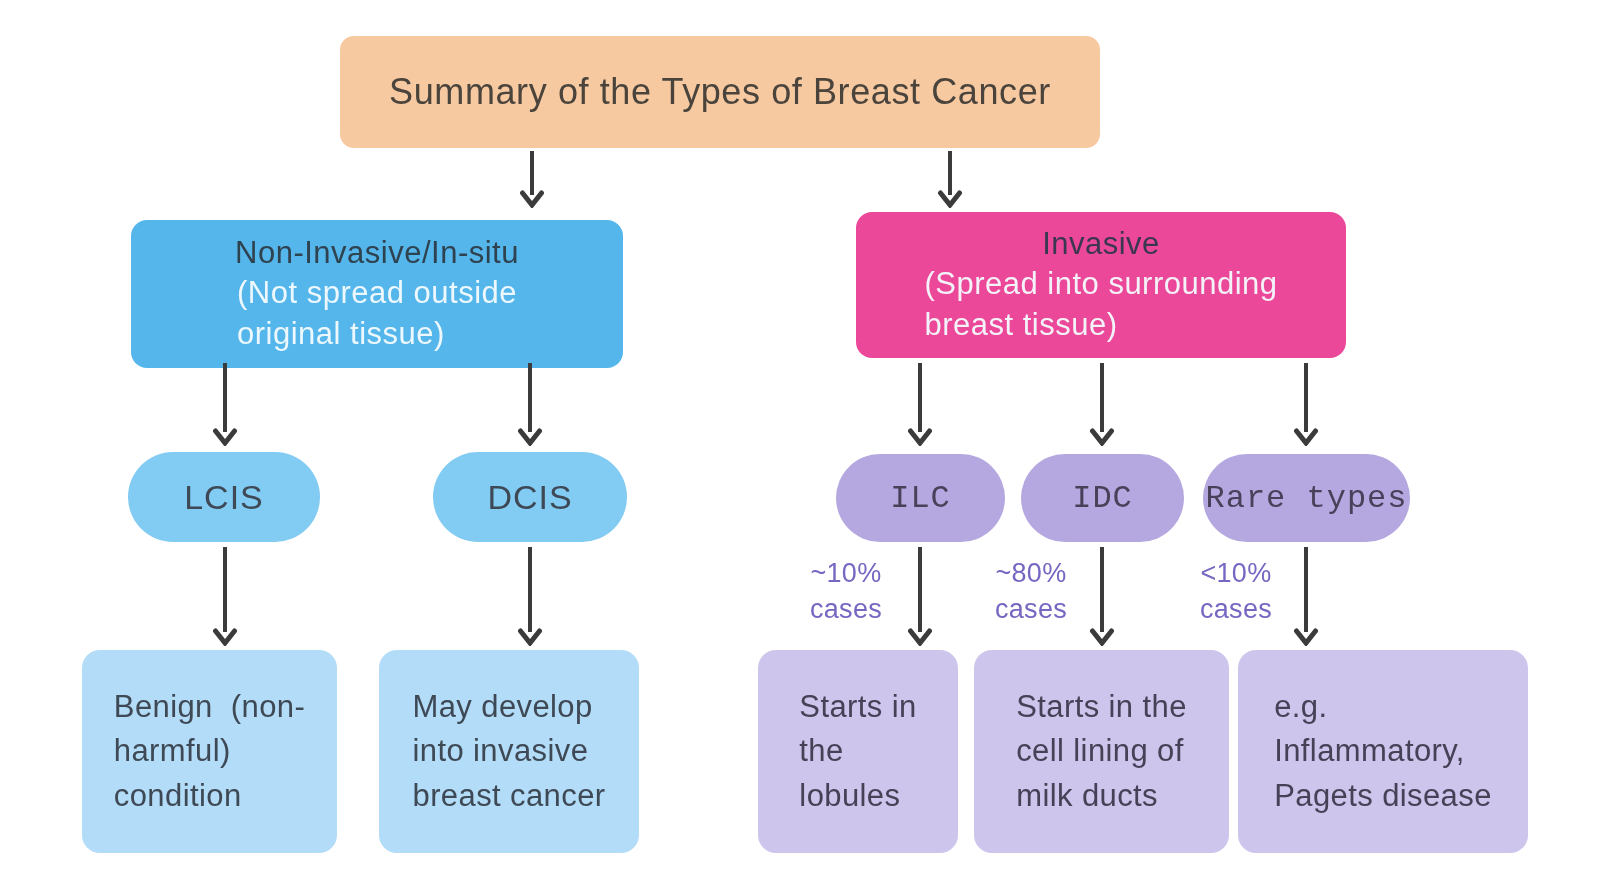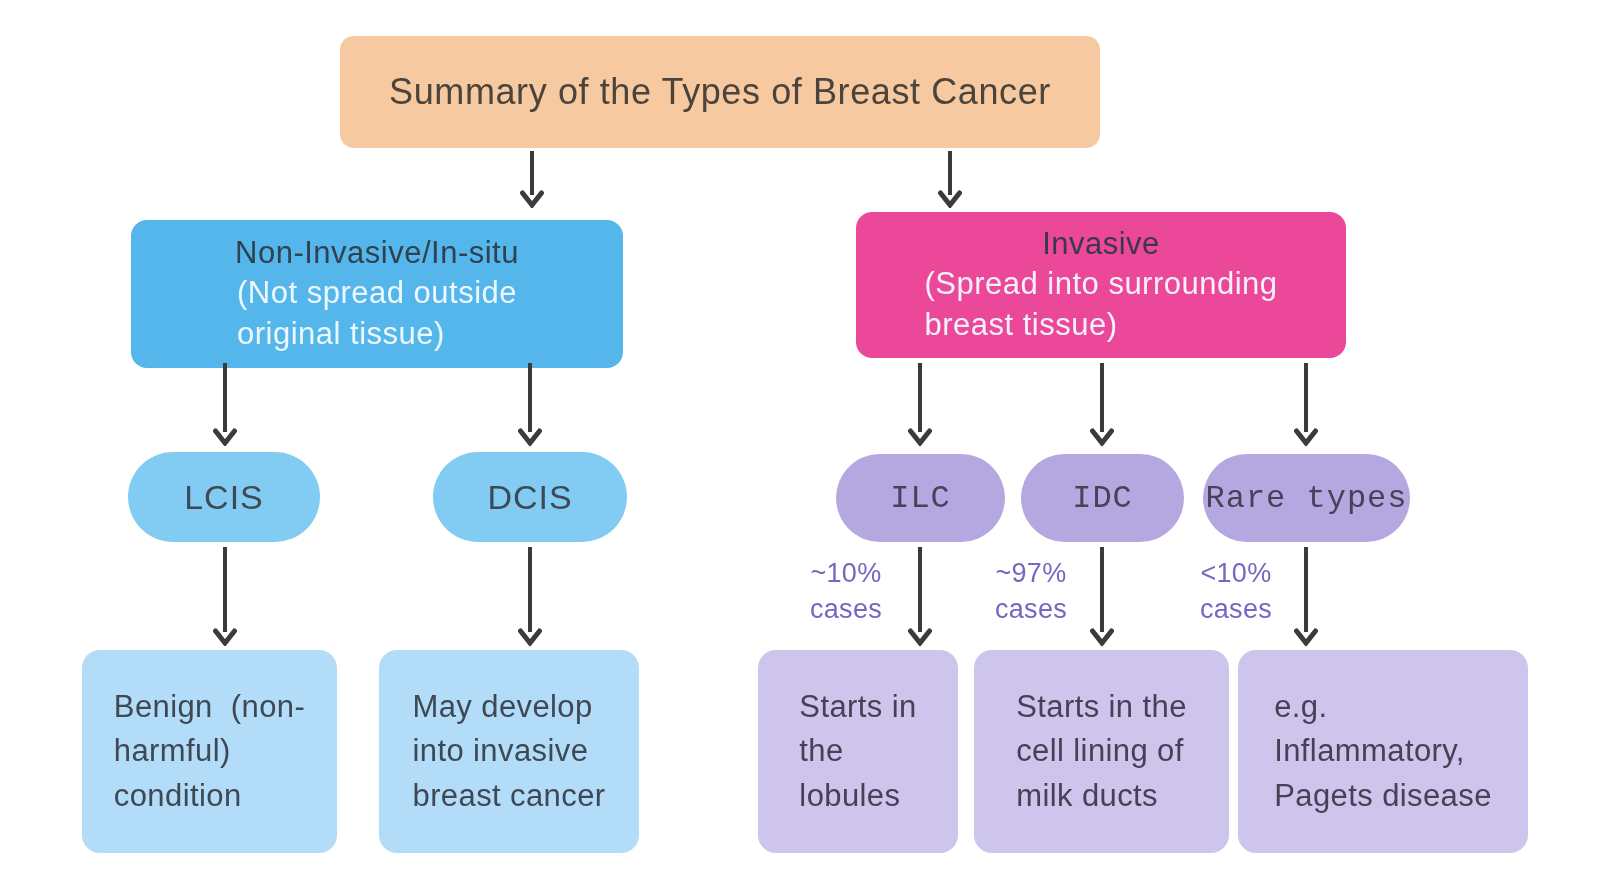--- a/index.html
+++ b/index.html
@@ -124,21 +124,21 @@
   </div>
   <div class="node pill pill-purple" style="left:1021px; top:454px; width:163px; height:88px;">
     <span>IDC</span>
   </div>
   <div class="node pill pill-purple" style="left:1203px; top:454px; width:207px; height:88px;">
     <span>Rare types</span>
   </div>
 
   <div class="cases" style="left:786px; top:556px;">~10%
 cases</div>
-  <div class="cases" style="left:971px; top:556px;">~97%
+  <div class="cases" style="left:971px; top:556px;">~80%
 cases</div>
   <div class="cases" style="left:1176px; top:556px;">&lt;10%
 cases</div>
 
   <svg class="arrow" style="left:210px; top:546px;" width="30" height="100" viewBox="0 0 30 100">
     <path class="shaft" d="M15 1 V86"></path>
       <path class="head" d="M5.5 85 L15 97 L24.5 85"></path>
   </svg>
   <svg class="arrow" style="left:515px; top:546px;" width="30" height="100" viewBox="0 0 30 100">
     <path class="shaft" d="M15 1 V86"></path>

